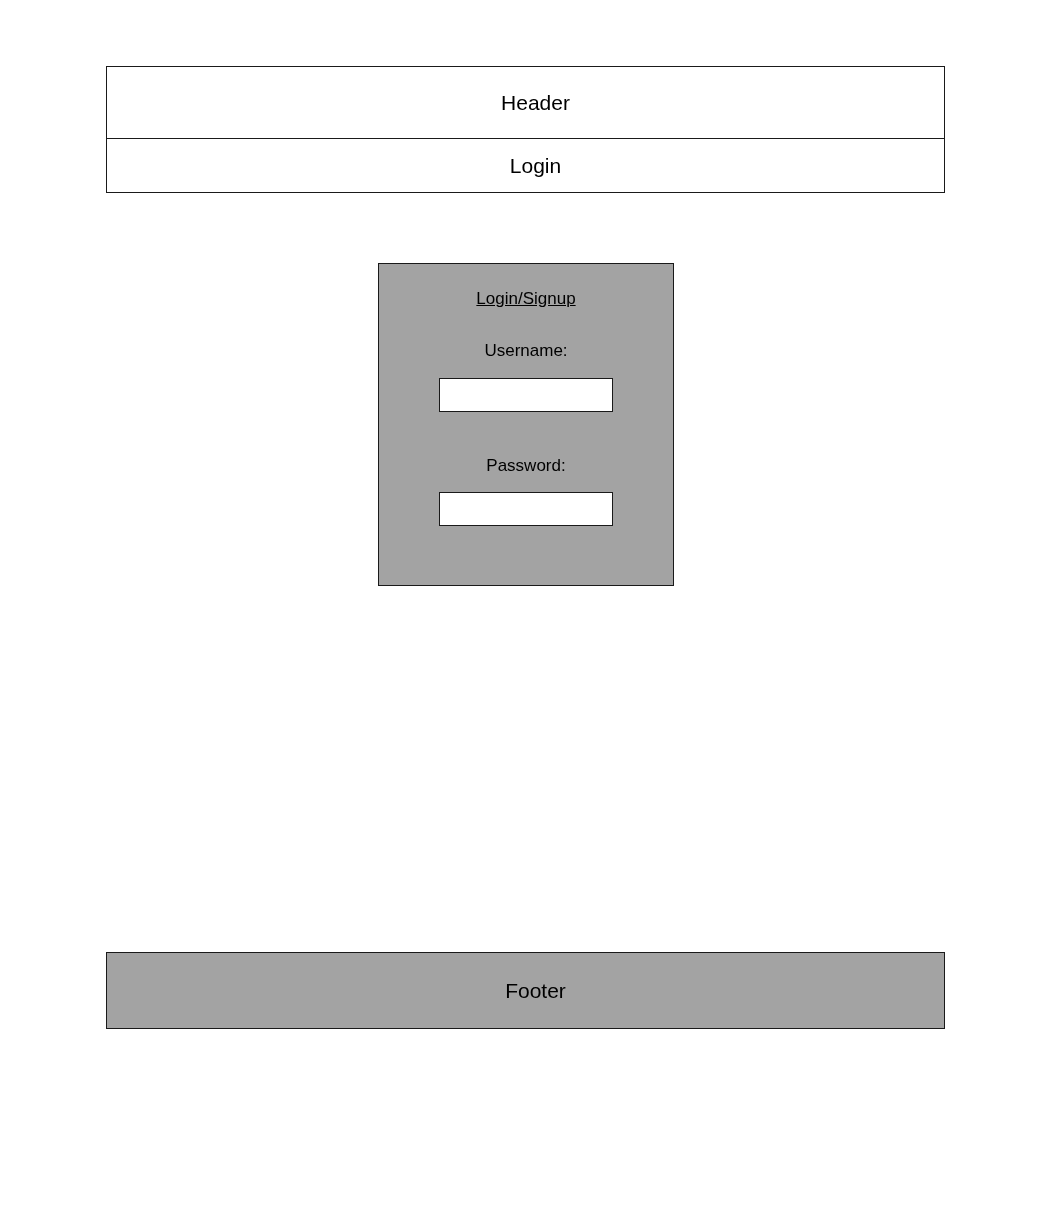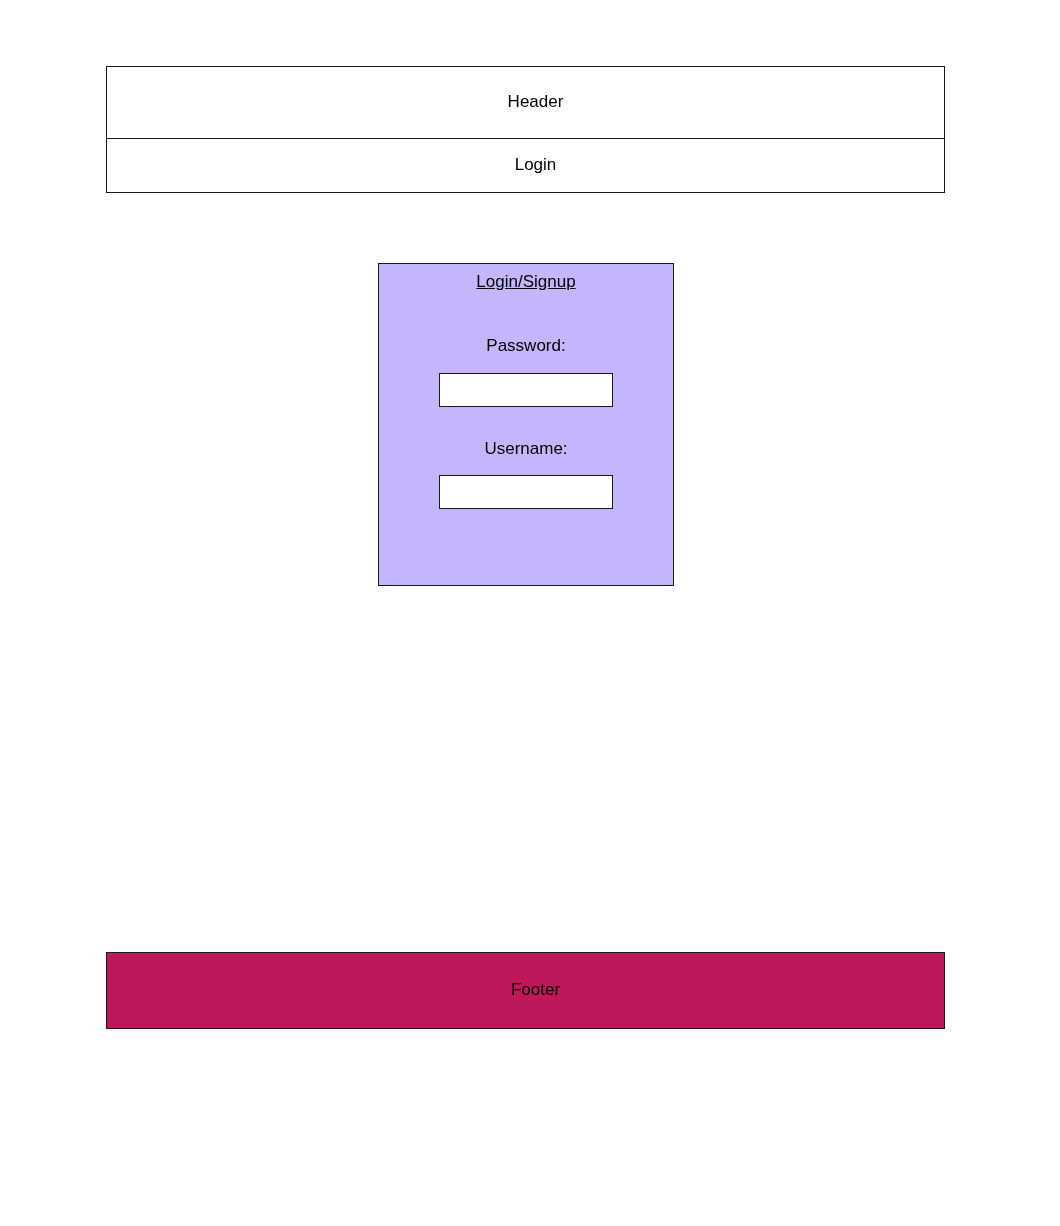--- a/index.html
+++ b/index.html
@@ -44,41 +44,41 @@
 
   .tabs-bar {
     height: 53px;
     display: flex;
     align-items: center;
     justify-content: center;
     box-sizing: border-box;
   }
 
   .block-label {
-    font-size: 17px;
+    font-size: 21px;
     line-height: 1.2;
     color: #000000;
     text-align: center;
     margin-left: 20px;
   }
 
   
   .auth-panel {
     position: absolute;
     left: 378px;
     top: 263px;
     width: 296px;
     height: 323px;
     border: 1px solid #1a1a1a;
     box-sizing: border-box;
-    background: #c4b5fd;
+    background: #a3a3a3;
     display: flex;
     flex-direction: column;
     align-items: center;
-    padding-top: 6px;
+    padding-top: 23px;
     box-sizing: border-box;
   }
 
   .auth-title {
     font-size: 17px;
     line-height: 1.25;
     text-decoration: underline;
     text-align: center;
     margin: 0;
     font-weight: normal;
@@ -118,21 +118,21 @@
 
   
   .footer-bar {
     position: absolute;
     left: 106px;
     top: 952px;
     width: 839px;
     height: 77px;
     border: 1px solid #1a1a1a;
     box-sizing: border-box;
-    background: #be185d;
+    background: #a3a3a3;
     display: flex;
     align-items: center;
     justify-content: center;
   }
 </style>
 </head>
 <body>
 
 <div class="page">
 
@@ -142,28 +142,28 @@
     </div>
     <div class="tabs-bar">
       <span class="block-label">Login</span>
     </div>
   </div>
 
   <div class="auth-panel">
 
     <h2 class="auth-title">Login/Signup</h2>
 
+    <div class="field-group username">
+      <label class="field-label" for="username-input">Username:</label>
+      <input id="username-input" class="text-input" type="text" value="" style="">
+    </div>
+
     <div class="field-group password">
       <label class="field-label" for="password-input">Password:</label>
       <input id="password-input" class="text-input" type="password" value="" style="">
-    </div>
-
-    <div class="field-group username">
-      <label class="field-label" for="username-input">Username:</label>
-      <input id="username-input" class="text-input" type="text" value="" style="">
     </div>
 
   </div>
 
   <div class="footer-bar">
     <span class="block-label">Footer</span>
   </div>
 
 </div>
 

